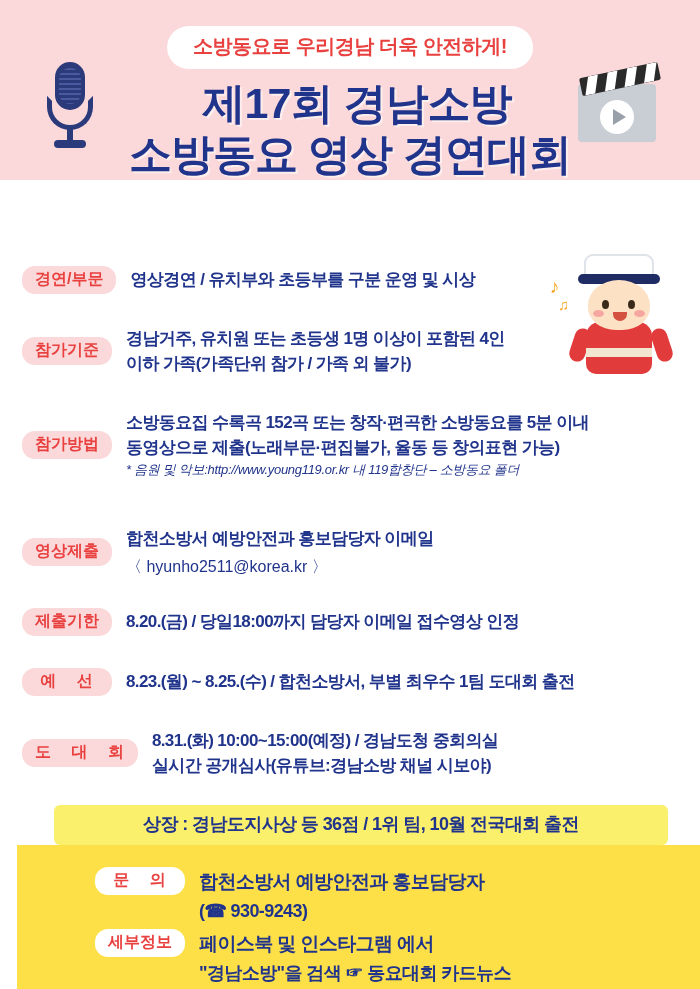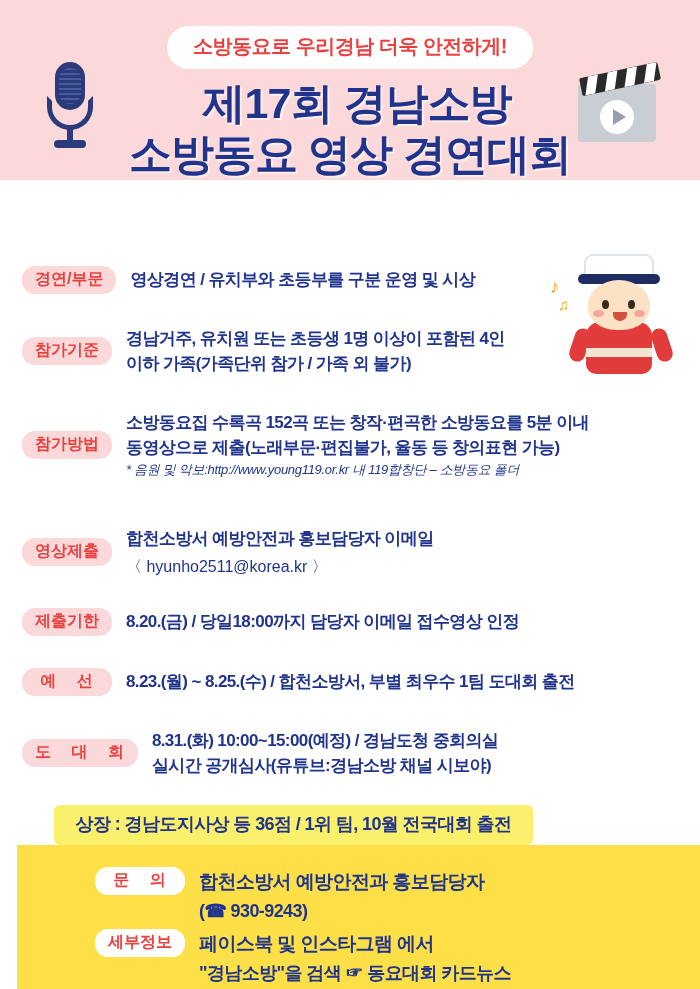--- a/index.html
+++ b/index.html
@@ -241,21 +241,21 @@
   .mascot .note {
     position: absolute; color: #f5a623; font-size: 19px; font-weight: bold;
   }
   .mascot .note.n1 { left: -12px; top: 26px; }
   .mascot .note.n2 { left: -4px; top: 46px; font-size: 15px; }
 
   
   .award {
     position: absolute;
     left: 54px; top: 565px;
-    width: 479px;
+    width: 614px;
     text-align: center;
     background: #fbf06b;
     border-radius: 6px;
     padding: 7px 0 9px;
   }
   .award-text {
     color: #21348c;
     font-size: 18px;
     font-weight: bold;
     letter-spacing: -0.6px;

